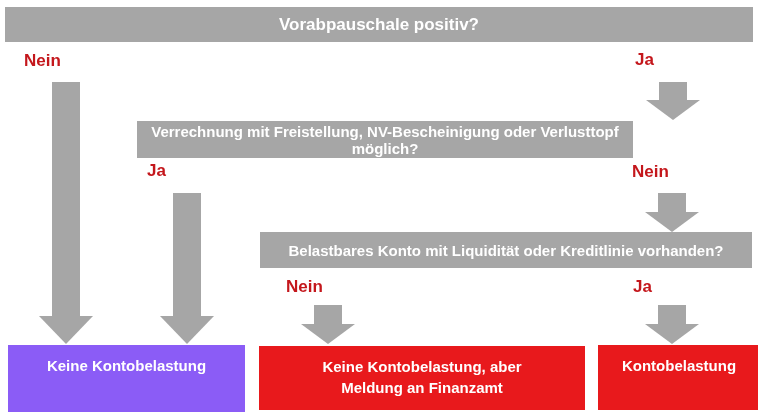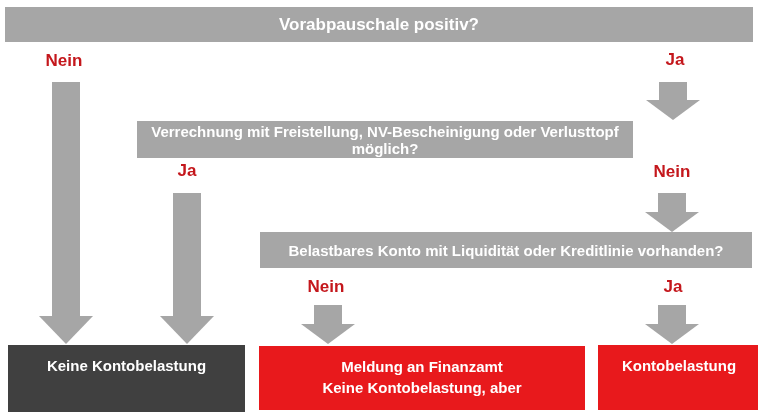--- a/index.html
+++ b/index.html
@@ -20,21 +20,20 @@
     align-items: center;
     justify-content: center;
     box-sizing: border-box;
   }
   .qbar.title { font-size: 17px; }
   .qbar.sub   { font-size: 15px; }
   .branch-label {
     color: #c4171c;
     font-weight: bold;
     font-size: 17px;
-    text-align: center;
     width: 80px;
     line-height: 22px;
   }
   .arrow {
     display: flex;
     flex-direction: column;
     align-items: center;
   }
   .arrow .shaft { width: 28px; background: #a6a6a6; flex: 1 1 auto; }
   .arrow .head {
@@ -46,21 +45,21 @@
   .arrow .head.tall  { border-top: 28px solid #a6a6a6; }
   .arrow .head.short { border-top: 20px solid #a6a6a6; }
   .outcome {
     color: #ffffff;
     font-weight: bold;
     font-size: 15px;
     text-align: center;
     box-sizing: border-box;
     line-height: 21px;
   }
-  .outcome.green { background: #404040; }
+  .outcome.green { background: #8b5cf6; }
   .outcome.red   { background: #e8191c; }
 </style>
 </head>
 <body>
 
 <div class="abs qbar title" style="left:5px; top:7px; width:748px; height:35px;">Vorabpauschale positiv?</div>
 
 <div class="abs branch-label" style="left:24px; top:50px;">Nein</div>
 <div class="abs branch-label" style="left:635px; top:49px;">Ja</div>
 
@@ -97,17 +96,17 @@
   <div class="head short"></div>
 </div>
 <div class="abs arrow" style="left:645px; top:305px; width:54px; height:39px;">
   <div class="shaft"></div>
   <div class="head short"></div>
 </div>
 
 <div class="abs outcome green" style="left:8px; top:345px; width:237px; height:67px; padding-top:10px;">Keine Kontobelastung</div>
 
 <div class="abs outcome red" style="left:259px; top:346px; width:326px; height:64px; padding-top:10px;">
+  <div>Keine Kontobelastung, aber</div>
   <div>Meldung an Finanzamt</div>
-  <div>Keine Kontobelastung, aber</div>
 </div>
 
 <div class="abs outcome red" style="left:598px; top:345px; width:162px; height:65px; padding-top:10px;">Kontobelastung</div>
 
 </body></html>

